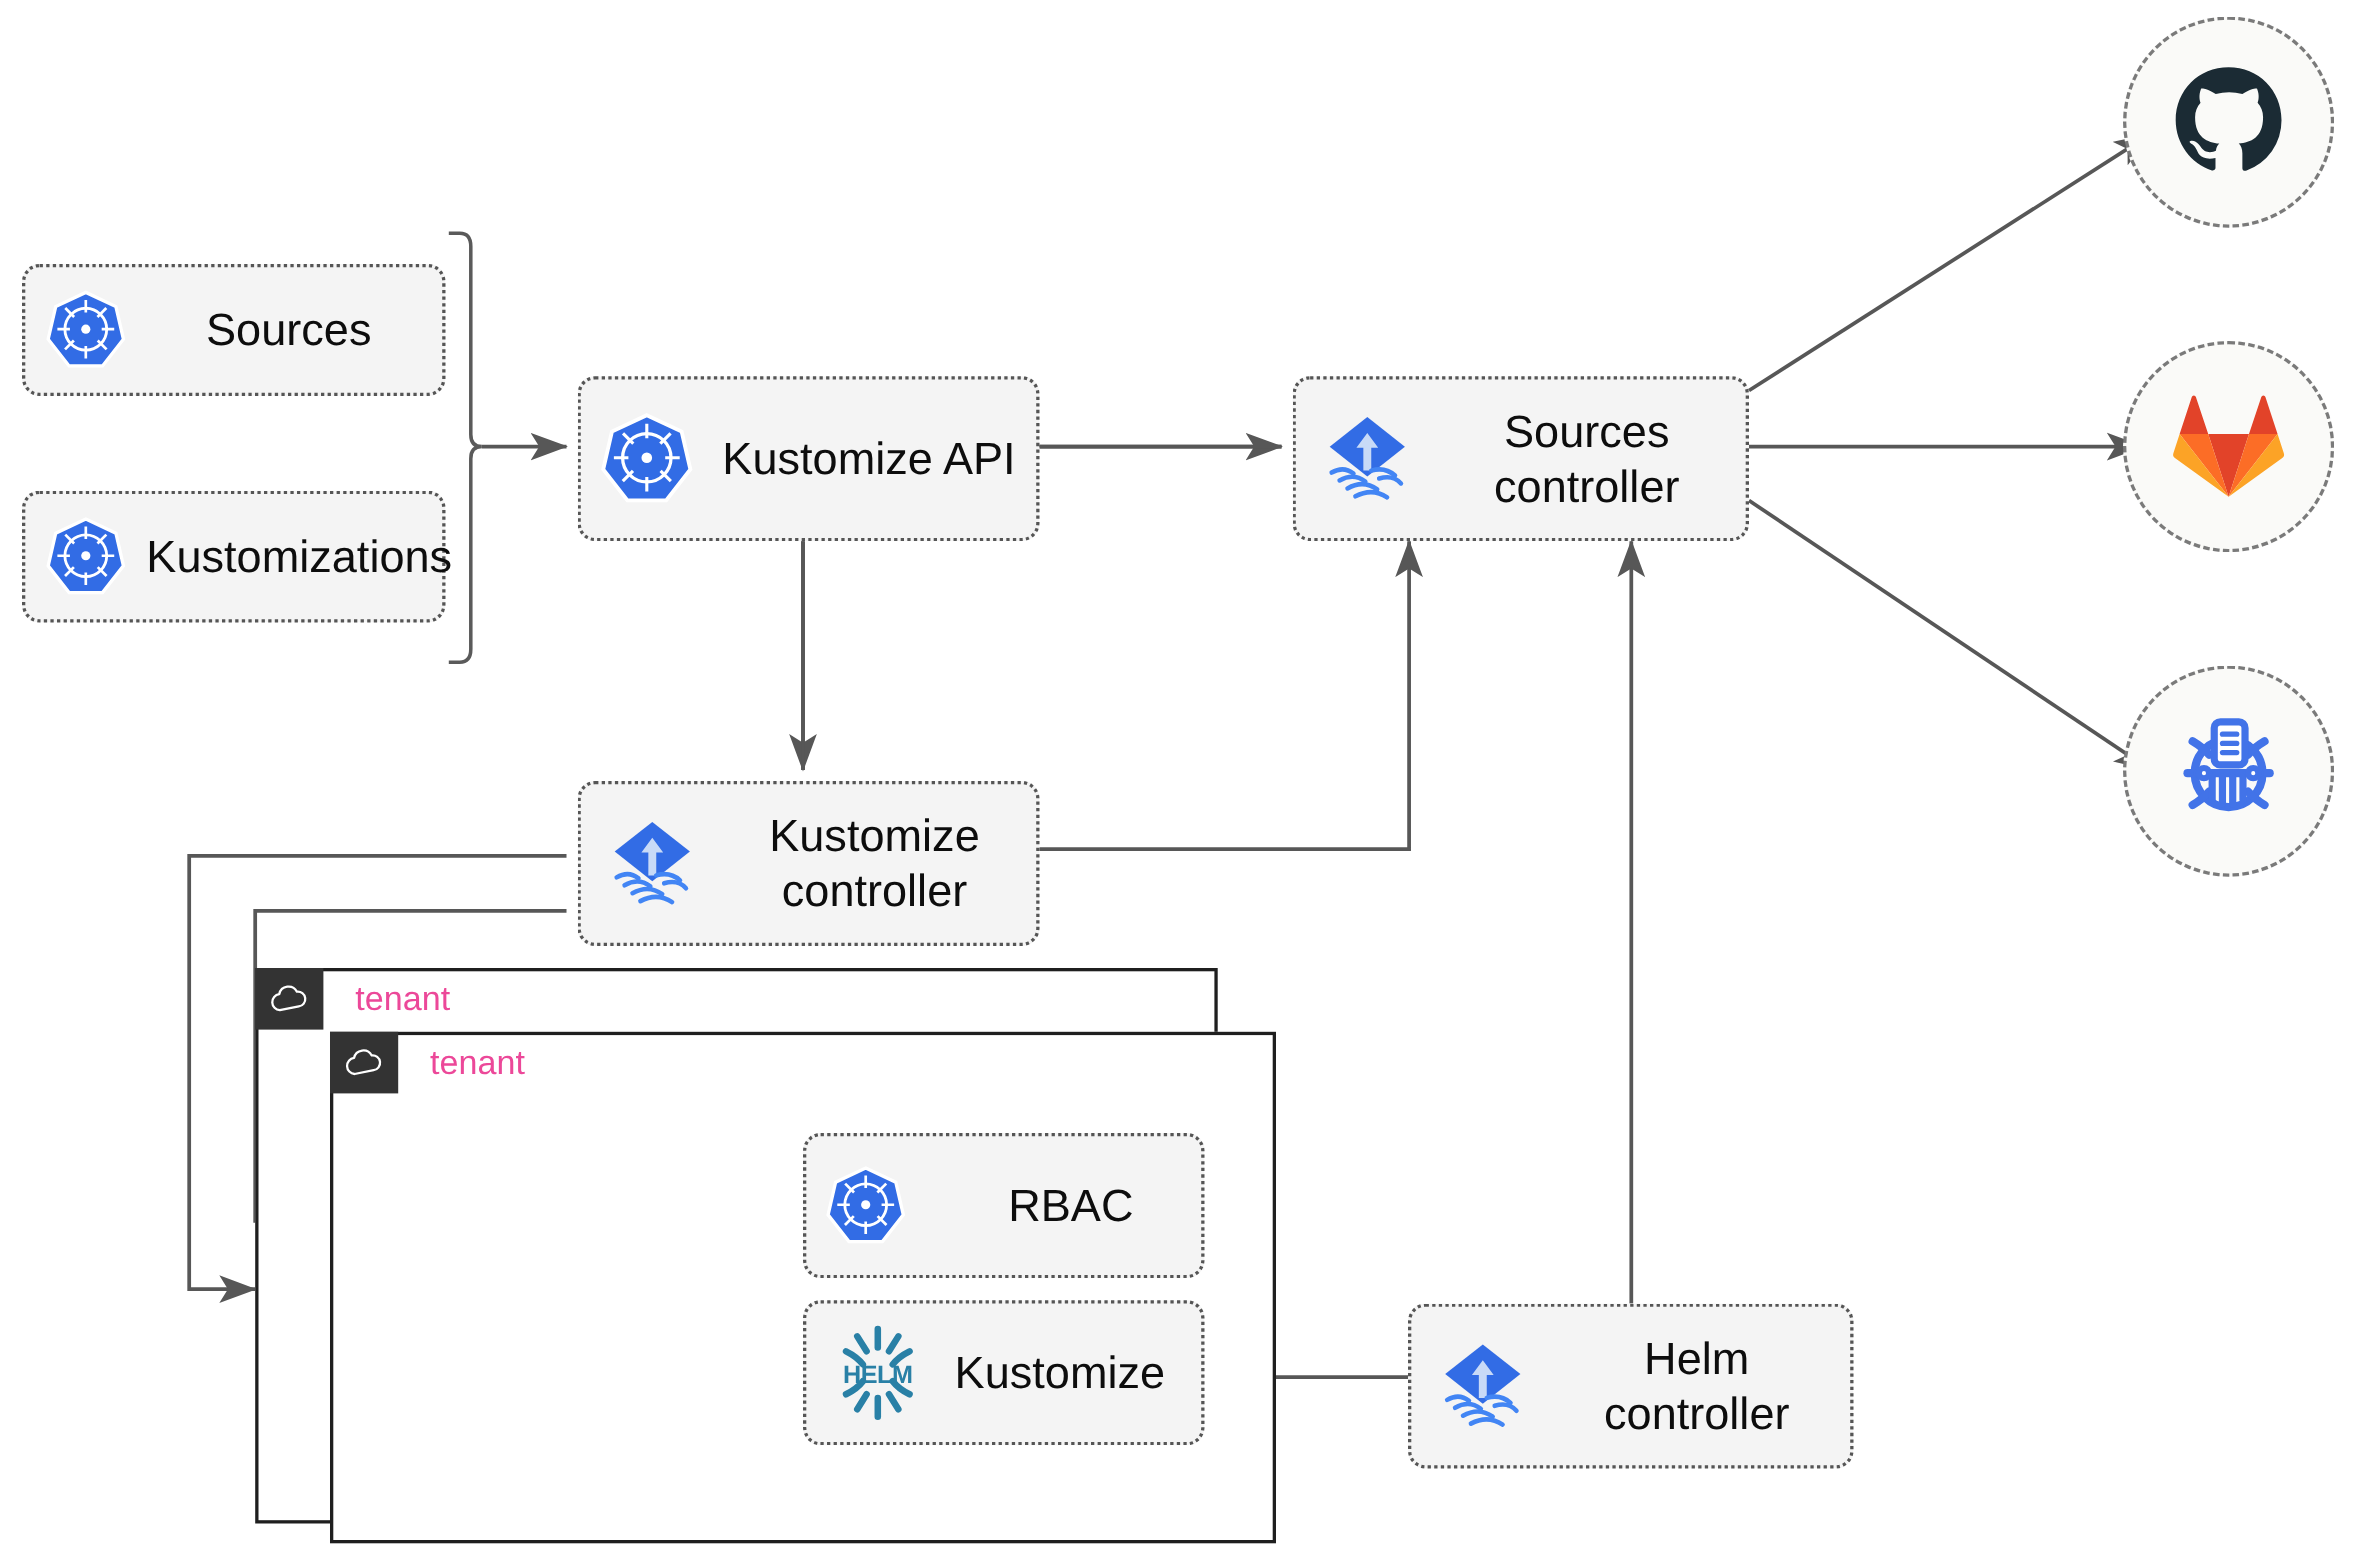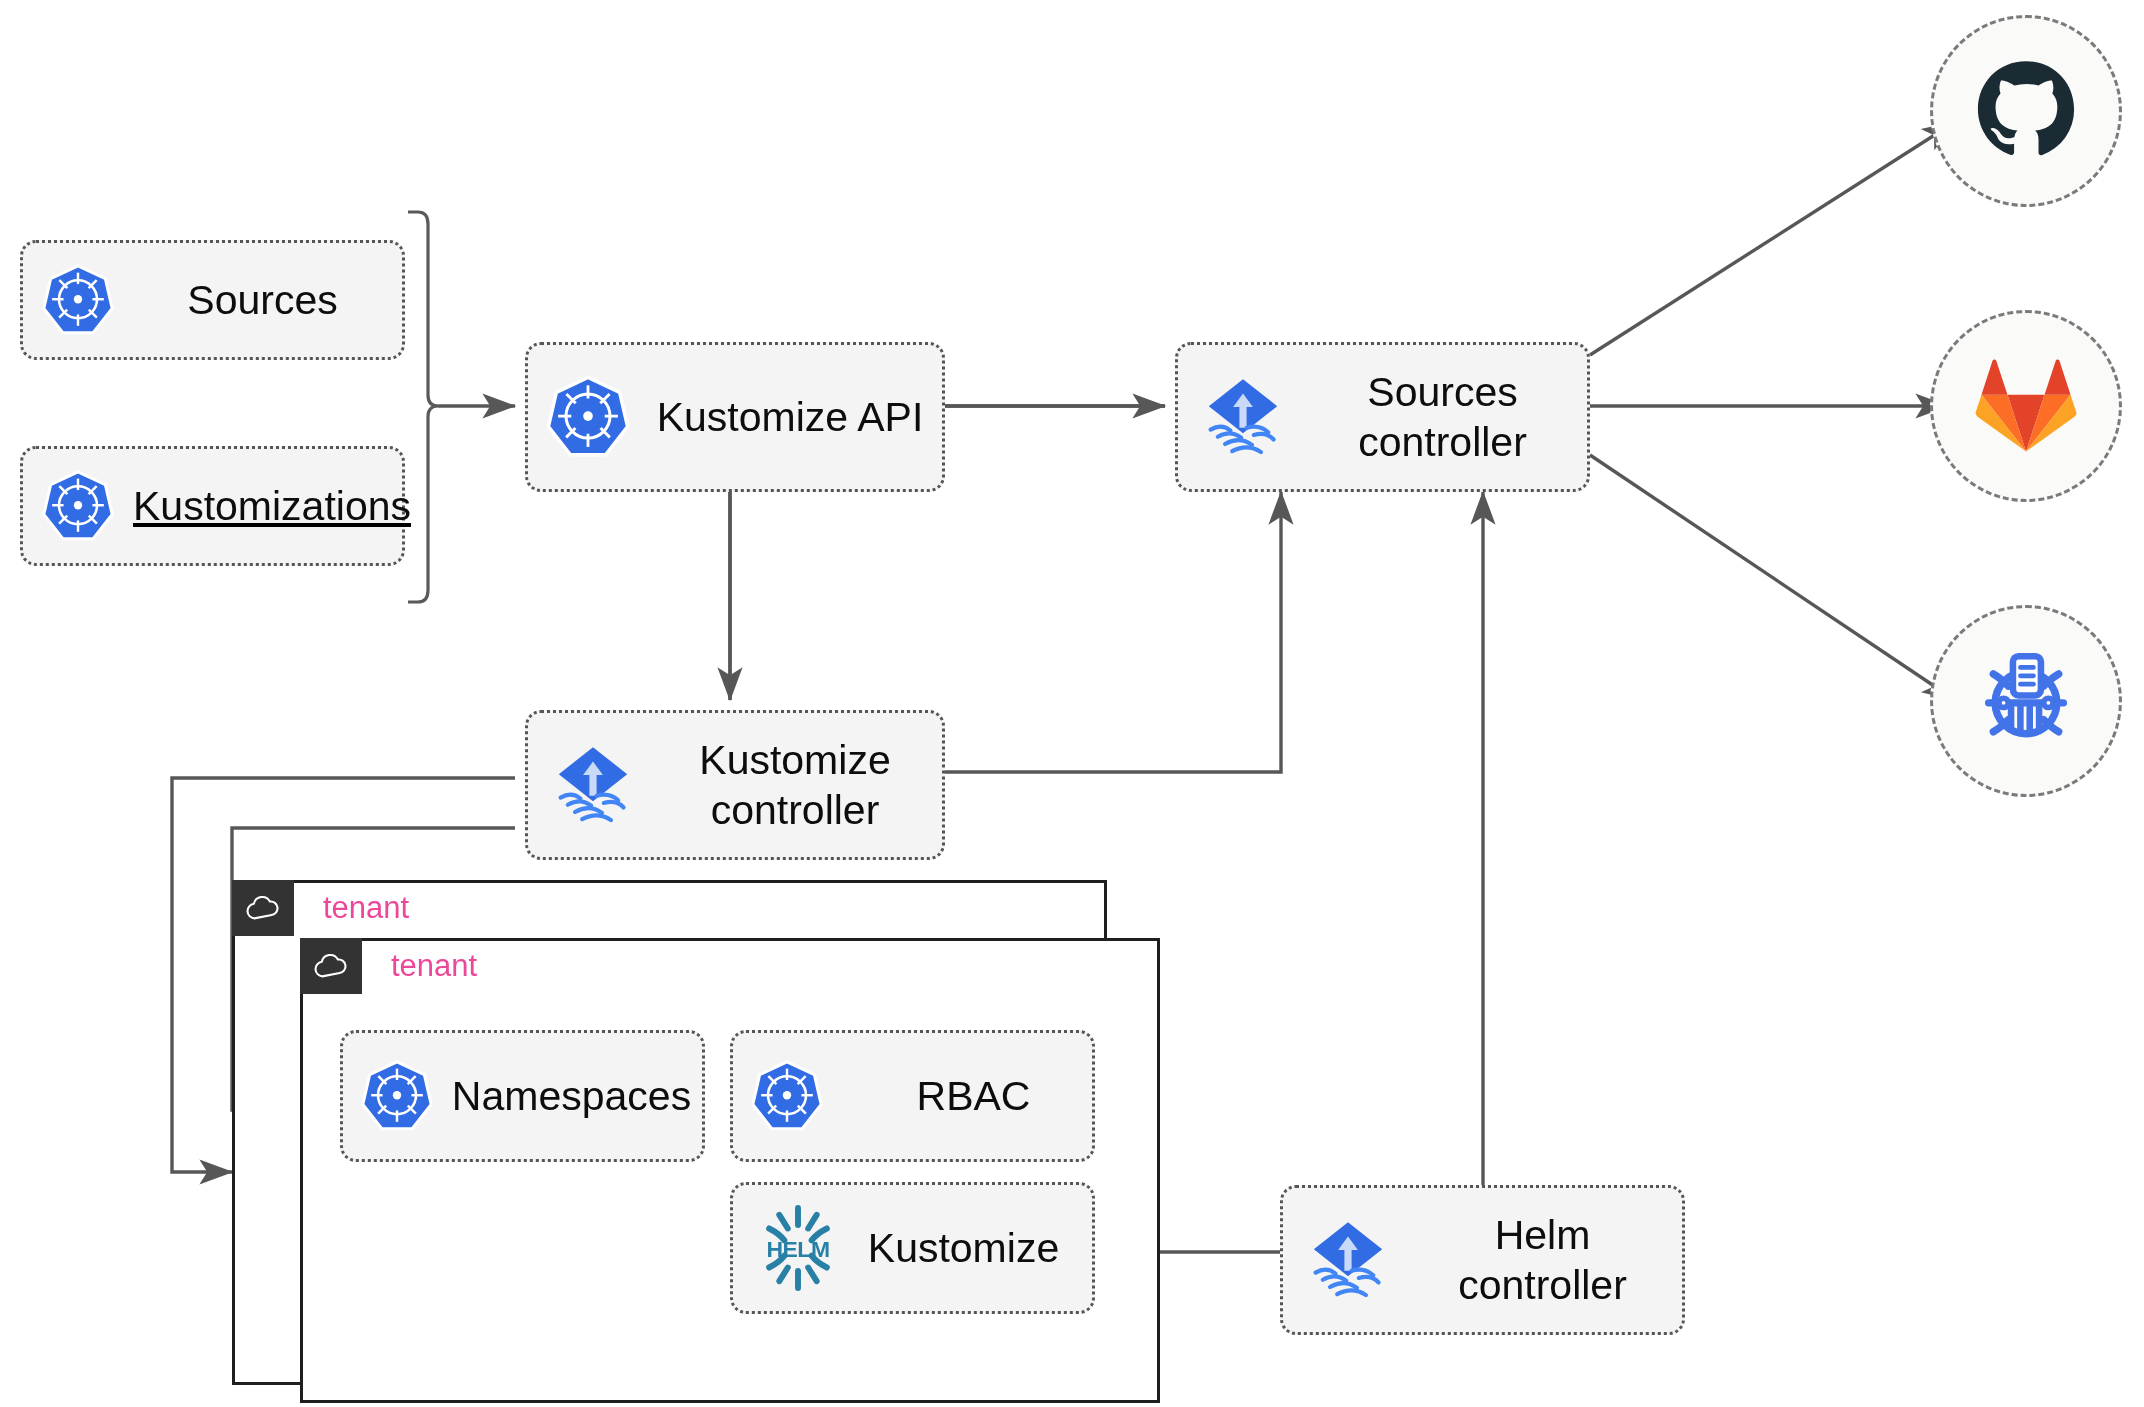--- a/index.html
+++ b/index.html
@@ -127,21 +127,21 @@
           <path d="M63.1 63.7 l2.3-2.3 l10.6 10.6 l-2.3 2.3 z"></path>
           <path d="M75.7 24.9 l-2.3-2.3 l-10.6 10.6 l2.3 2.3 z"></path>
           <path d="M36.9 63.7 l-2.3-2.3 l-10.6 10.6 l2.3 2.3 z"></path>
           <circle cx="50" cy="49" r="25" fill="none" stroke="#fff" stroke-width="3.4"></circle>
         </g>
       </svg>
     </div>
     <div class="lbl">Sources</div>
   </div>
 
-  <div class="node" style="left:20px;top:446px;width:385px;height:120px;text-decoration:underline;">
+  <div class="node" style="left:20px;top:446px;width:385px;height:120px;">
     <div class="ic" style="width:110px;">
       <svg width="76" height="76" viewBox="0 0 100 100">
         <path d="M50 5 L86 22 L95 61 L70 93 L30 93 L5 61 L14 22 Z" fill="#326CE5" stroke="#fff" stroke-width="4"></path>
         <g fill="#fff">
           <circle cx="50" cy="49" r="5.5"></circle>
           <path d="M48.4 14 h3.2 v15 h-3.2 z"></path>
             <path d="M48.4 69 h3.2 v15 h-3.2 z"></path>
           <path d="M16 47.4 h15 v3.2 h-15 z"></path>
             <path d="M69 47.4 h15 v3.2 h-15 z"></path>
           <path d="M24.3 24.9 l2.3-2.3 l10.6 10.6 l-2.3 2.3 z"></path>
@@ -244,40 +244,20 @@
 
   <div class="tenant" style="left:300px;top:938px;width:860px;height:465px;">
     <div class="tenant-bar">
       <svg width="38" height="28" viewBox="0 0 44 30">
         <path d="M12 27 a8.5 8.5 0 0 1 -0.6 -16.9 a10 10 0 0 1 18.6 -2.6 a7.8 7.8 0 0 1 2 15.5 z" fill="none" stroke="#ffffff" stroke-width="2.4" stroke-linejoin="round"></path>
       </svg>
     </div>
     <div class="tenant-title">tenant</div>
   </div>
 
-  <div class="node" style="left:340px;top:1030px;width:365px;height:132px;z-index:8;">
-    <div class="ic" style="width:108px;">
-      <svg width="76" height="76" viewBox="0 0 100 100">
-        <path d="M50 5 L86 22 L95 61 L70 93 L30 93 L5 61 L14 22 Z" fill="#326CE5" stroke="#fff" stroke-width="4"></path>
-        <g fill="#fff">
-          <circle cx="50" cy="49" r="5.5"></circle>
-          <path d="M48.4 14 h3.2 v15 h-3.2 z"></path>
-            <path d="M48.4 69 h3.2 v15 h-3.2 z"></path>
-          <path d="M16 47.4 h15 v3.2 h-15 z"></path>
-            <path d="M69 47.4 h15 v3.2 h-15 z"></path>
-          <path d="M24.3 24.9 l2.3-2.3 l10.6 10.6 l-2.3 2.3 z"></path>
-          <path d="M63.1 63.7 l2.3-2.3 l10.6 10.6 l-2.3 2.3 z"></path>
-          <path d="M75.7 24.9 l-2.3-2.3 l-10.6 10.6 l2.3 2.3 z"></path>
-          <path d="M36.9 63.7 l-2.3-2.3 l-10.6 10.6 l2.3 2.3 z"></path>
-          <circle cx="50" cy="49" r="25" fill="none" stroke="#fff" stroke-width="3.4"></circle>
-        </g>
-      </svg>
-    </div>
-    <div class="lbl">Namespaces</div>
-  </div>
 
   <div class="node" style="left:730px;top:1030px;width:365px;height:132px;z-index:8;gap:24px;">
     <div class="ic" style="width:108px;">
       <svg width="76" height="76" viewBox="0 0 100 100">
         <path d="M50 5 L86 22 L95 61 L70 93 L30 93 L5 61 L14 22 Z" fill="#326CE5" stroke="#fff" stroke-width="4"></path>
         <g fill="#fff">
           <circle cx="50" cy="49" r="5.5"></circle>
           <path d="M48.4 14 h3.2 v15 h-3.2 z"></path>
             <path d="M48.4 69 h3.2 v15 h-3.2 z"></path>
           <path d="M16 47.4 h15 v3.2 h-15 z"></path>

